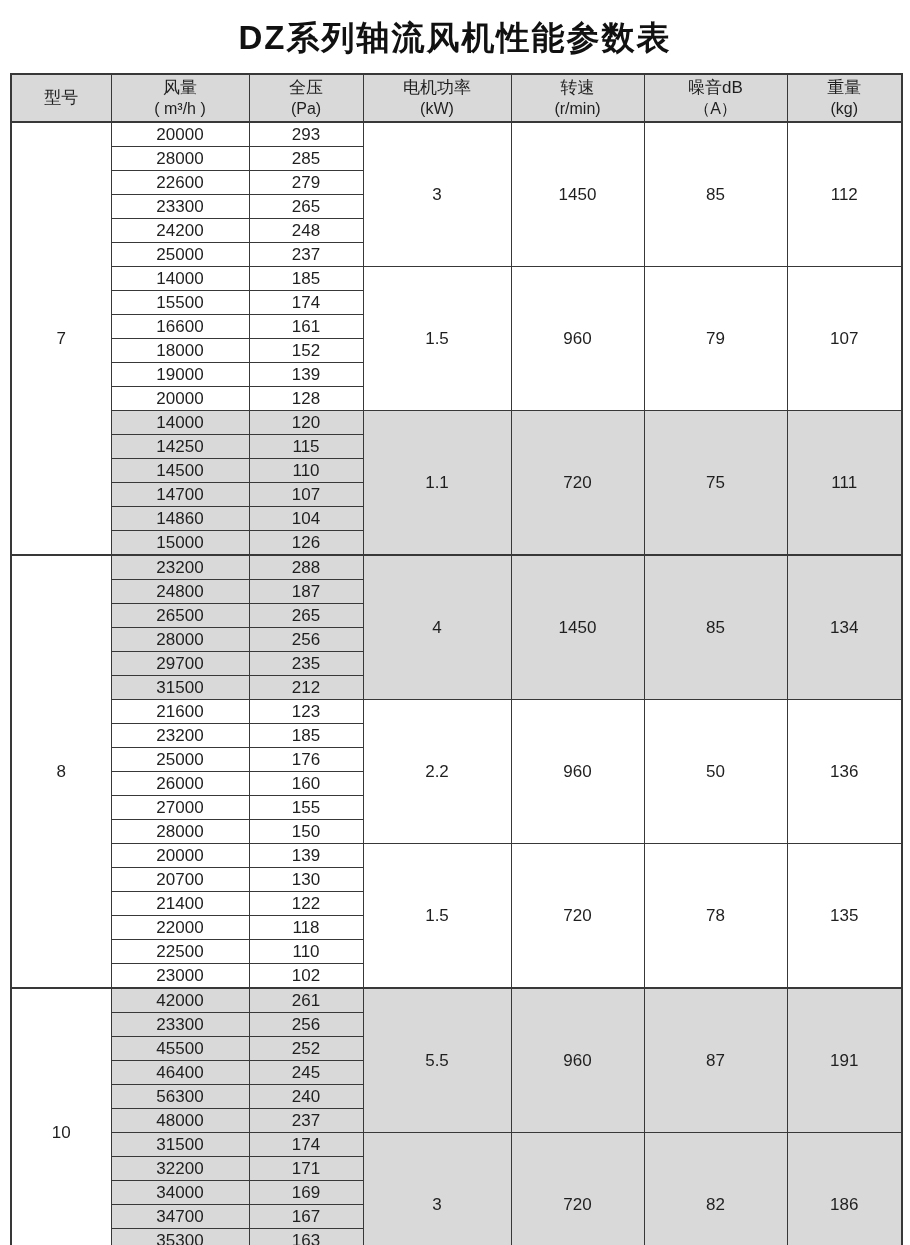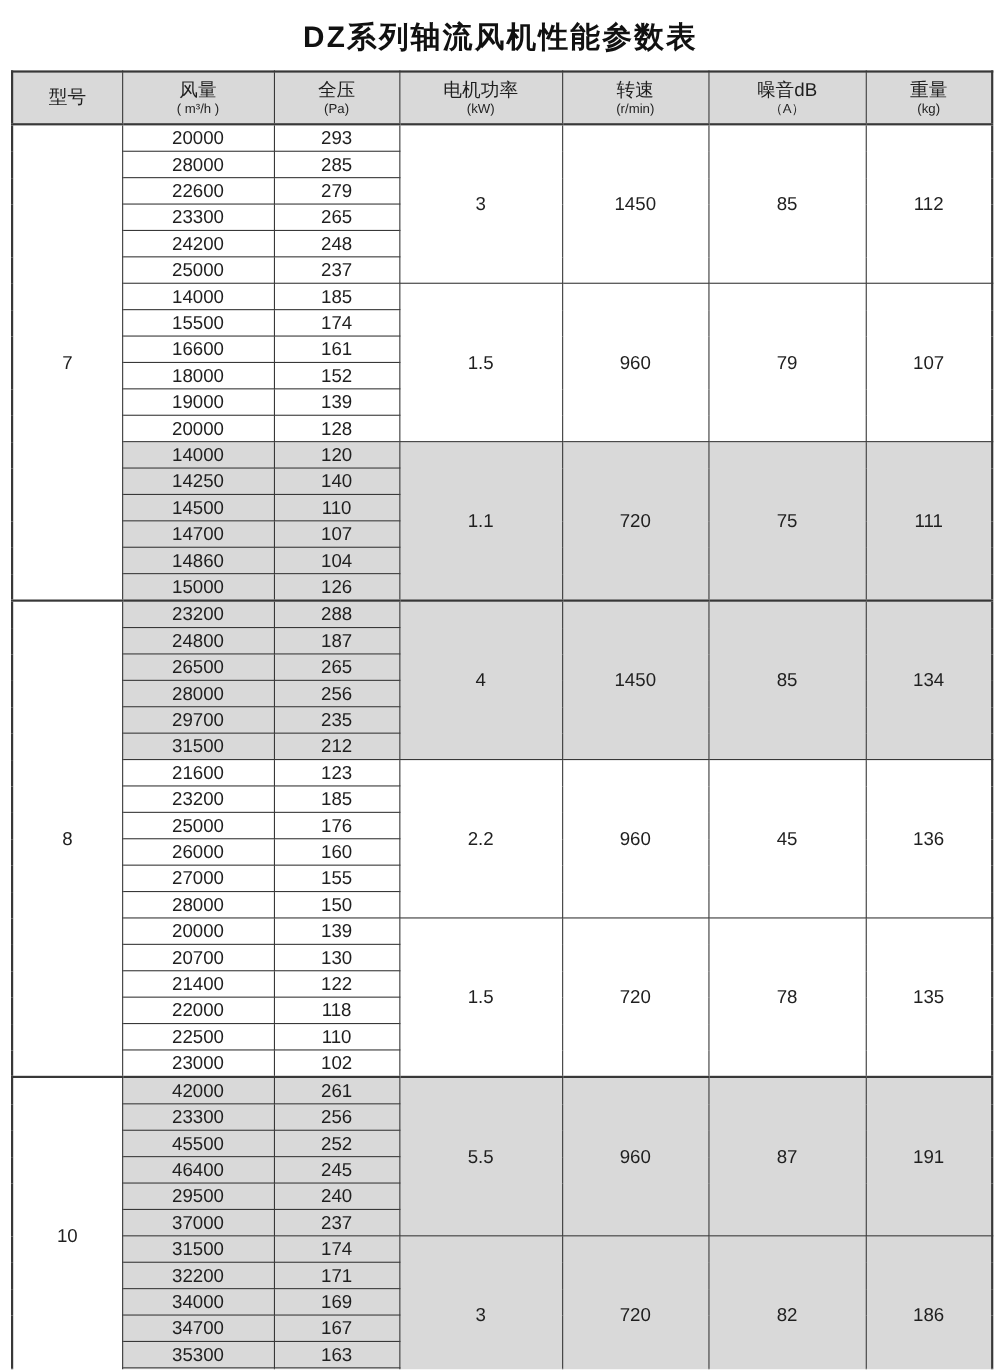--- a/index.html
+++ b/index.html
@@ -11,21 +11,21 @@
   }
   .page {
     width: 910px;
     height: 1245px;
     background: #ffffff;
     position: relative;
     overflow: hidden;
   }
   .title {
     text-align: center;
-    font-size: 27px;
+    font-size: 33px;
     font-weight: bold;
     letter-spacing: 2px;
     padding-top: 16px;
     margin: 0 0 12px 0;
     color: #111;
   }
   table.params {
     border-collapse: collapse;
     table-layout: fixed;
     margin-left: 10px;
@@ -42,21 +42,21 @@
     line-height: 1.25;
     background: #ffffff;
   }
   table.params thead th {
     height: 46px;
     font-weight: normal;
     background: var(--header-bg, #d9d9d9);
     border-bottom-width: 2px;
   }
   table.params thead th .h2 {
-    font-size: 12px;
+    font-size: 16px;
   }
   table.params tbody td {
     height: 23px;
   }
   table.params td.shaded {
     background: var(--shaded-bg, #d9d9d9);
   }
   table.params tr.model-start td {
     border-top-width: 2px;
   }
@@ -169,21 +169,21 @@
         <tr>
           <td class="shaded">14000</td>
           <td class="shaded">120</td>
           <td rowspan="6" class="shaded">1.1</td>
           <td rowspan="6" class="shaded">720</td>
           <td rowspan="6" class="shaded">75</td>
           <td rowspan="6" class="shaded">111</td>
         </tr>
         <tr>
           <td class="shaded">14250</td>
-          <td class="shaded">140</td>
+          <td class="shaded">115</td>
         </tr>
         <tr>
           <td class="shaded">14500</td>
           <td class="shaded">110</td>
         </tr>
         <tr>
           <td class="shaded">14700</td>
           <td class="shaded">107</td>
         </tr>
         <tr>
@@ -221,21 +221,21 @@
         </tr>
         <tr>
           <td class="shaded">31500</td>
           <td class="shaded">212</td>
         </tr>
         <tr>
           <td>21600</td>
           <td>123</td>
           <td rowspan="6">2.2</td>
           <td rowspan="6">960</td>
-          <td rowspan="6">45</td>
+          <td rowspan="6">50</td>
           <td rowspan="6">136</td>
         </tr>
         <tr>
           <td>23200</td>
           <td>185</td>
         </tr>
         <tr>
           <td>25000</td>
           <td>176</td>
         </tr>
@@ -294,25 +294,25 @@
         </tr>
         <tr>
           <td class="shaded">45500</td>
           <td class="shaded">252</td>
         </tr>
         <tr>
           <td class="shaded">46400</td>
           <td class="shaded">245</td>
         </tr>
         <tr>
-          <td class="shaded">29500</td>
+          <td class="shaded">56300</td>
           <td class="shaded">240</td>
         </tr>
         <tr>
-          <td class="shaded">37000</td>
+          <td class="shaded">48000</td>
           <td class="shaded">237</td>
         </tr>
         <tr>
           <td class="shaded">31500</td>
           <td class="shaded">174</td>
           <td rowspan="6" class="shaded">3</td>
           <td rowspan="6" class="shaded">720</td>
           <td rowspan="6" class="shaded">82</td>
           <td rowspan="6" class="shaded">186</td>
         </tr>

